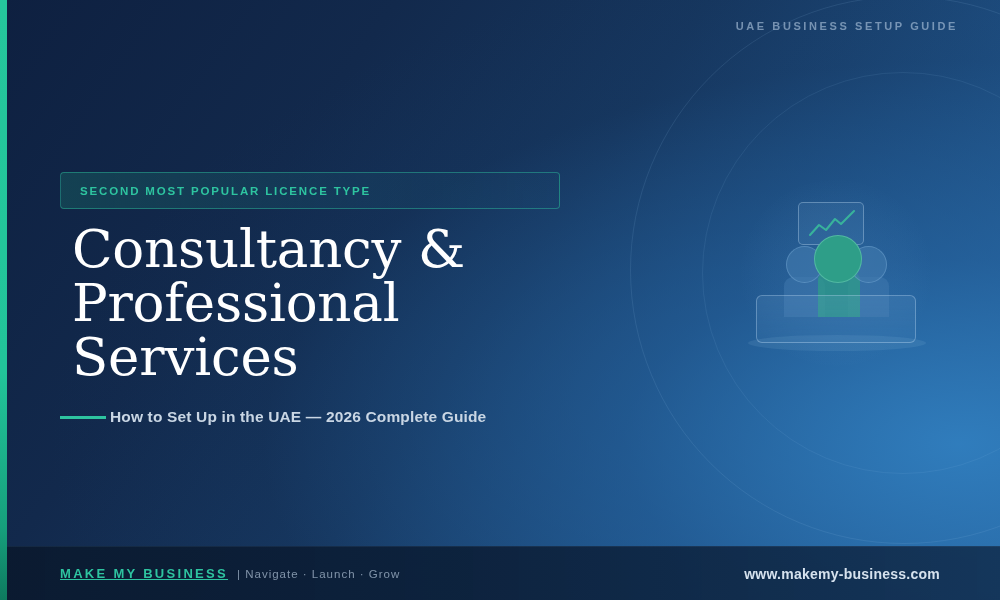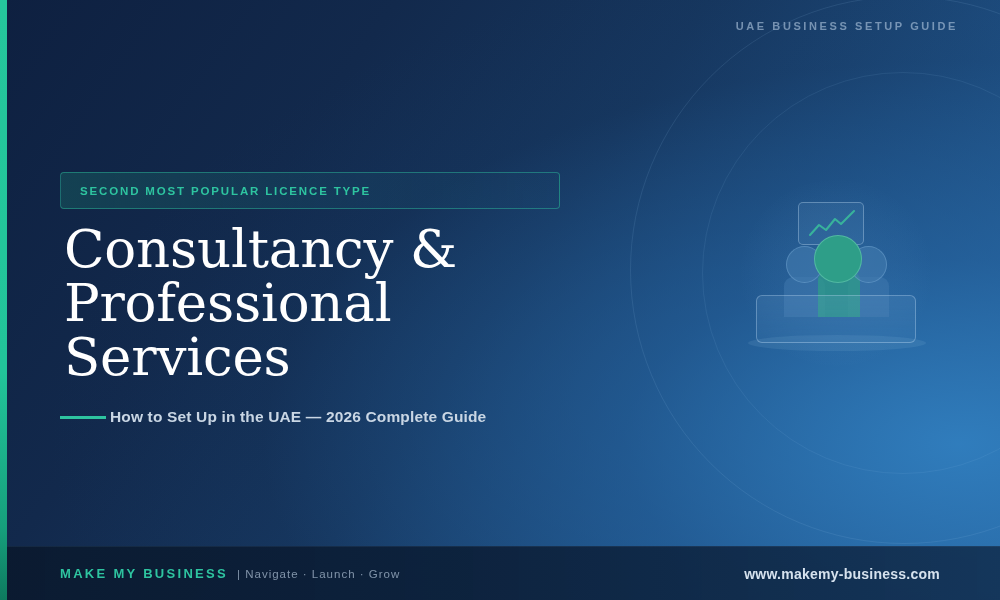--- a/index.html
+++ b/index.html
@@ -64,21 +64,21 @@
     background:linear-gradient(90deg, rgba(28,122,108,0.34) 0%, rgba(30,96,120,0.20) 60%, rgba(30,85,120,0.10) 100%);
   }
   .badge-text {
     font-size:11.5px; font-weight:700;
     letter-spacing:1.85px;
     color:#2ec4a0;
     white-space:nowrap;
   }
 
   .headline {
-    position:absolute; left:4px; top:222px;
+    position:absolute; left:12px; top:222px;
     width:540px;
     font-family:"DejaVu Serif", "Liberation Serif", serif;
     font-weight:400;
     font-size:53px;
     line-height:54px;
     color:#ffffff;
     letter-spacing:-0.2px;
   }
 
   .subline {
@@ -159,20 +159,21 @@
   }
   .footer-left {
     position:absolute; left:60px;
     display:flex; align-items:baseline; gap:9px;
     white-space:nowrap;
   }
   .brand {
     font-size:13px; font-weight:700;
     letter-spacing:2.3px;
     color:#2ec4a0;
+    text-decoration:underline;
   }
   .tagline {
     font-size:11.5px; font-weight:400;
     letter-spacing:1.0px;
     color:rgba(176,195,215,0.70);
   }
   .footer-url {
     position:absolute; right:60px;
     font-size:14px; font-weight:700;
     letter-spacing:0.25px;

